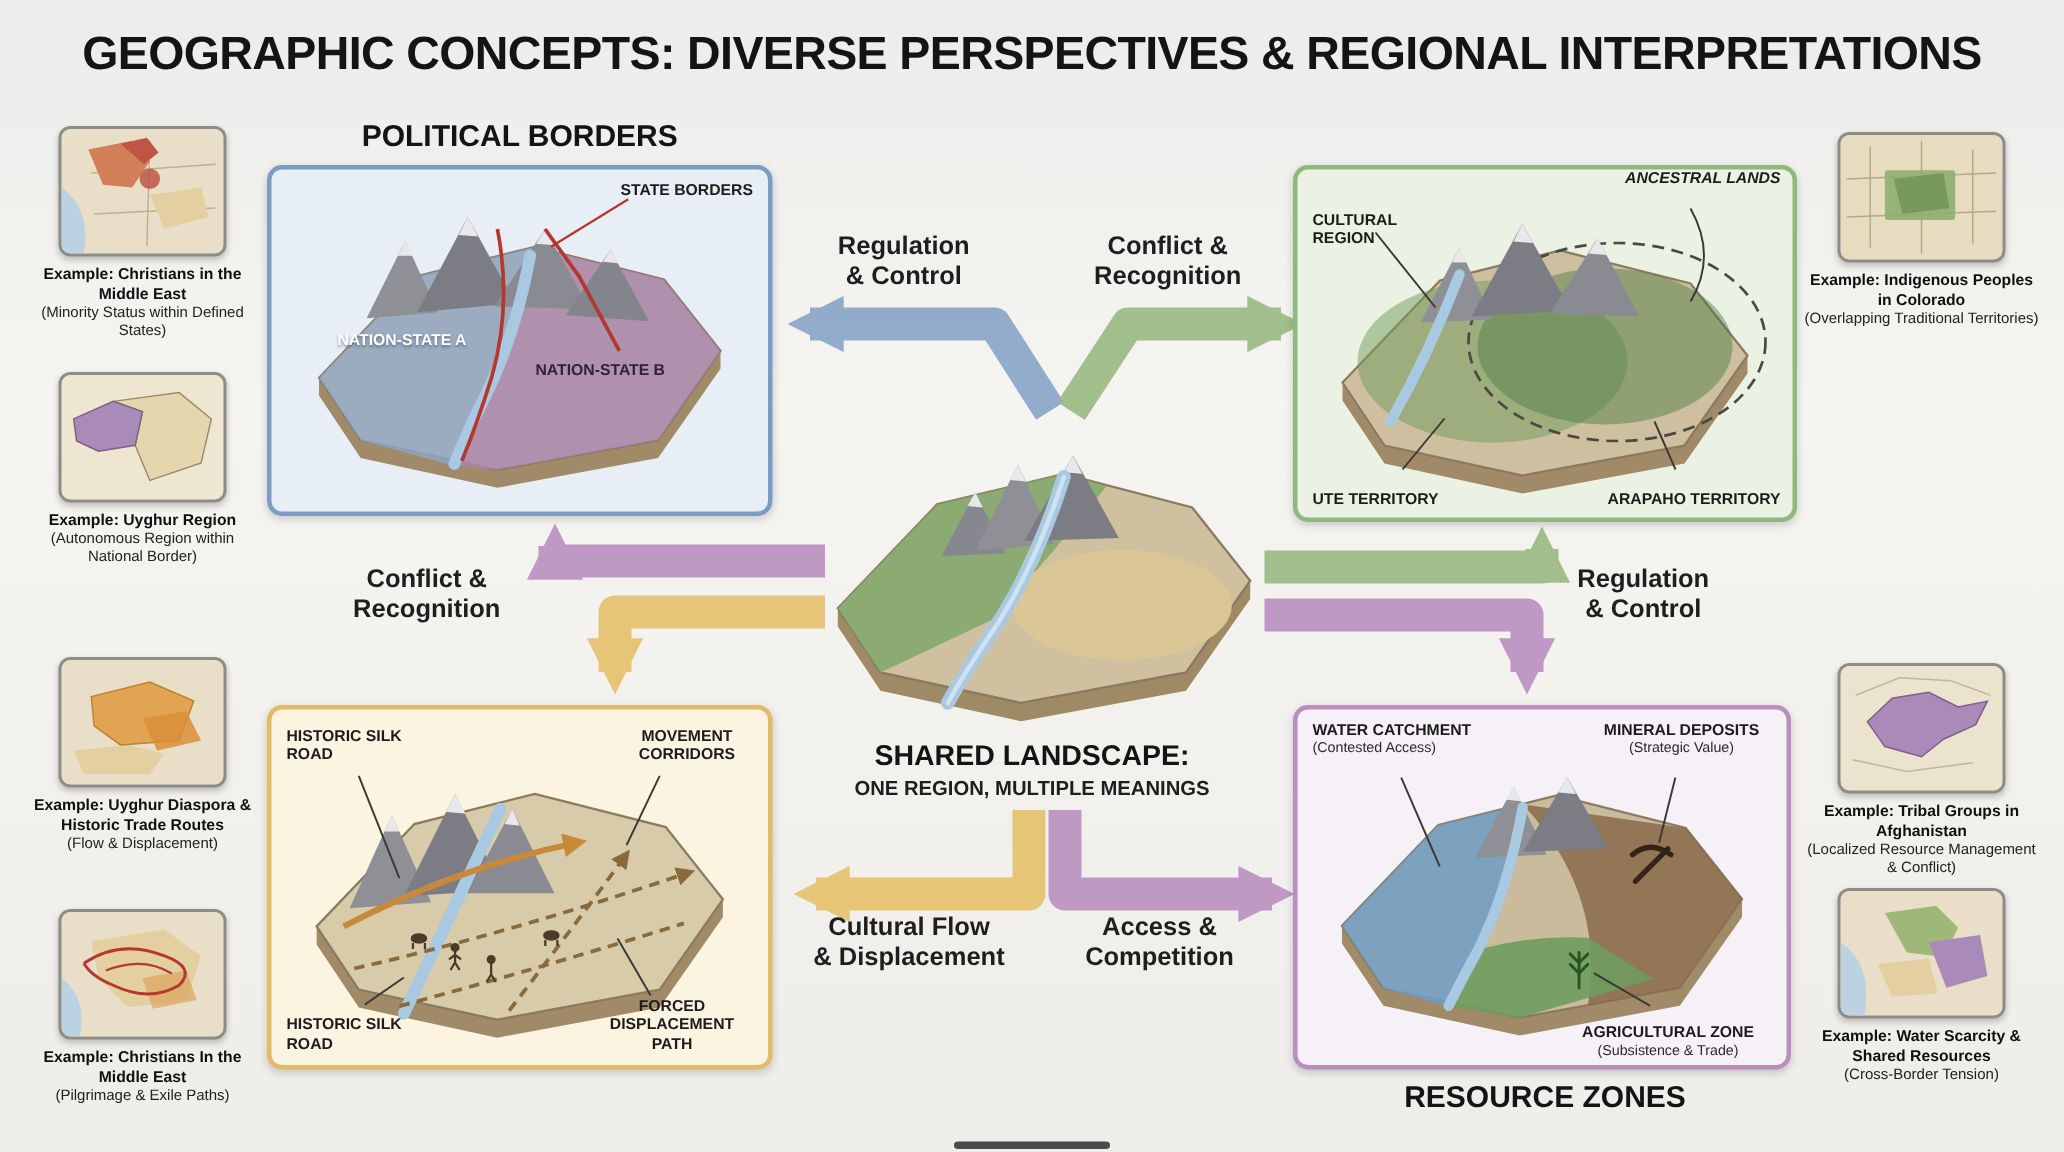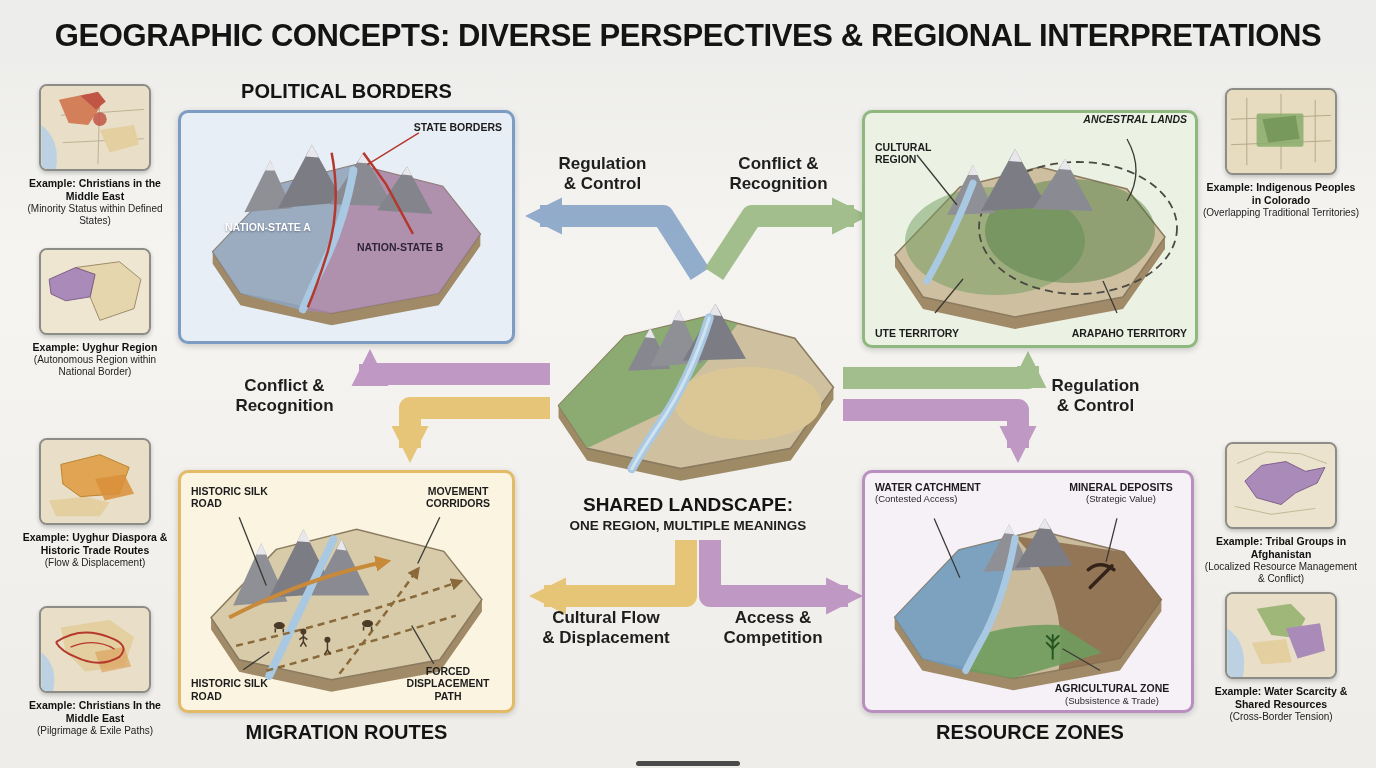--- a/index.html
+++ b/index.html
@@ -160,21 +160,20 @@
       <path d="M262 26 Q280 58 262 88" stroke="#3a3a34" stroke-width="1.3" fill="none"></path>
       <path d="M70 200 L98 166" stroke="#3a3a34" stroke-width="1.3" fill="none"></path>
       <path d="M252 200 L238 168" stroke="#3a3a34" stroke-width="1.3" fill="none"></path>
     </svg>
     <div class="plabel lb-cultural">CULTURAL REGION</div>
     <div class="plabel lb-ancestral">ANCESTRAL LANDS</div>
     <div class="plabel lb-ute">UTE TERRITORY</div>
     <div class="plabel lb-arapaho">ARAPAHO TERRITORY</div>
   </div>
 
-  <div class="panel-heading ph-migration">MIGRATION ROUTES</div>
   <div class="panel migration">
     <svg class="terrain" viewBox="0 0 330 236">
       <defs>
         <marker id="mk-dash" viewBox="0 0 10 10" refX="7" refY="5" markerWidth="5" markerHeight="5" orient="auto">
             <path d="M0 0 L10 5 L0 10 z" fill="#8a6a3a"></path>
           </marker>
         <marker id="mk-silk" viewBox="0 0 10 10" refX="7" refY="5" markerWidth="4" markerHeight="4" orient="auto">
             <path d="M0 0 L10 5 L0 10 z" fill="#c8893a"></path>
           </marker>
       </defs>

